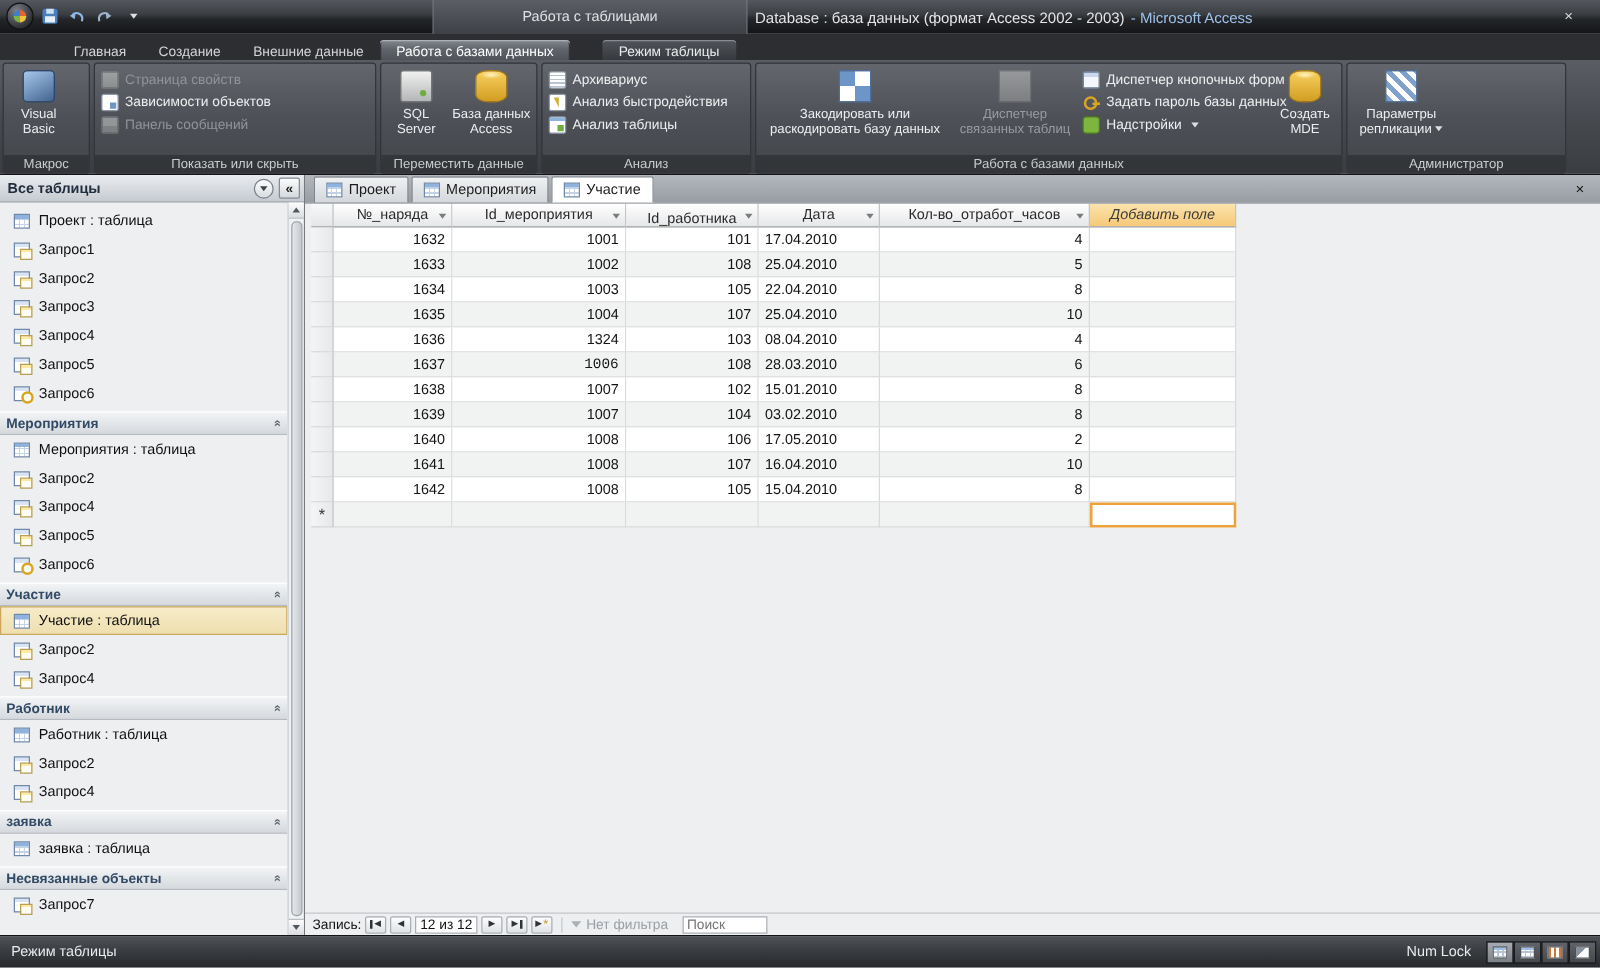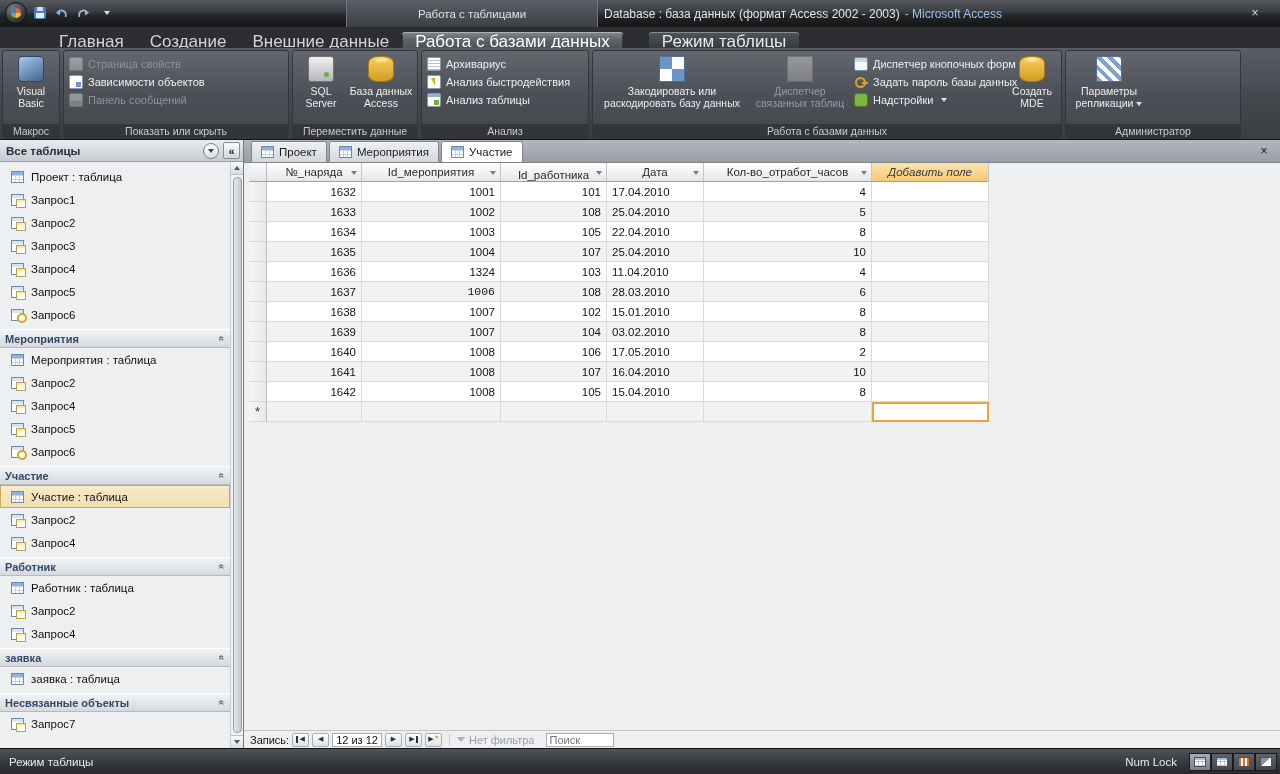--- a/index.html
+++ b/index.html
@@ -24,21 +24,21 @@
     display:flex; align-items:center; justify-content:center; font-size:11.5px; color:#dfe1e4;
     background:linear-gradient(#5b5e64,#3d4045); border-left:1px solid #72767c; border-right:1px solid #72767c; }
   .wtitle { position:absolute; left:604px; top:0; height:27px; display:flex; align-items:center; gap:5px;
     font-size:12px; color:#e4e5e7; white-space:nowrap; }
   .wtitle .appname { color:#9ec1ea; }
   .wclose { position:absolute; right:12px; top:5px; width:26px; height:16px; display:flex;
     align-items:center; justify-content:center; color:#d8d9db; font-size:12px; }
 
   
   .tabrow { height:21px; flex:none; background:#2c2e31; display:flex; align-items:flex-end; padding-left:46px; }
-  .rtab { height:16px; line-height:20px; padding:0 13px; font-size:17px; color:#d2d4d6;
+  .rtab { height:16px; line-height:20px; padding:0 13px; font-size:11px; color:#d2d4d6;
     border-radius:3px 3px 0 0; white-space:nowrap;text-align:center; }
   .rtab.active { background:linear-gradient(#868a90,#60646b 45%,#50545a); color:#fff;
     box-shadow:inset 0 1px 0 #abb1b7, inset 1px 0 0 #33353a, inset -1px 0 0 #33353a; }
   .rtab.ctx { margin-left:26px; background:linear-gradient(#515459,#36393d); color:#e8e9eb;
     box-shadow:inset 0 1px 0 #878c93; }
 
   
   .ribbon { height:92px; flex:none; display:flex; gap:3px; padding:2px 2px 0 2px;
     background:linear-gradient(#5a5d63,#45484d 55%,#3a3d41); border-bottom:1px solid #131416; }
   .rgroup { display:flex; flex-direction:column; border:1px solid #33353a; border-radius:3px; overflow:hidden;
@@ -253,21 +253,21 @@
   <div class="tabrow">
       <div class="rtab">Главная</div>
       <div class="rtab">Создание</div>
       <div class="rtab">Внешние данные</div>
       <div class="rtab active">Работа с базами данных</div>
       <div class="rtab ctx">Режим таблицы</div>
     </div>
 
   <div class="ribbon">
 
-    <div class="rgroup" style="width:58px">
+    <div class="rgroup" style="width:70px">
       <div class="rbody">
         <div class="bigbtn" style="width:50px">
           <span class="ric ric-vb"></span>
           <span class="blabel">Visual Basic</span>
         </div>
       </div>
       <div class="rglabel">Макрос</div>
     </div>
 
     <div class="rgroup" style="width:226px">
@@ -570,21 +570,21 @@
             <div class="ds-cell ar" style="width: 106px;">107</div>
             <div class="ds-cell al" style="width: 97px;">25.04.2010</div>
             <div class="ds-cell ar" style="width: 168px;">10</div>
             <div class="ds-cell afcol" style="width: 117px;"></div>
           </div>
           <div class="ds-row">
             <div class="ds-sel"></div>
             <div class="ds-cell ar" style="width: 95px;">1636</div>
             <div class="ds-cell ar" style="width: 139px;">1324</div>
             <div class="ds-cell ar" style="width: 106px;">103</div>
-            <div class="ds-cell al" style="width: 97px;">11.04.2010</div>
+            <div class="ds-cell al" style="width: 97px;">08.04.2010</div>
             <div class="ds-cell ar" style="width: 168px;">4</div>
             <div class="ds-cell afcol" style="width: 117px;"></div>
           </div>
           <div class="ds-row alt">
             <div class="ds-sel"></div>
             <div class="ds-cell ar" style="width: 95px;">1637</div>
             <div class="ds-cell ar" style="width: 139px; font-family: Liberation Mono, monospace;">1006</div>
             <div class="ds-cell ar" style="width: 106px;">108</div>
             <div class="ds-cell al" style="width: 97px;">28.03.2010</div>
             <div class="ds-cell ar" style="width: 168px;">6</div>

